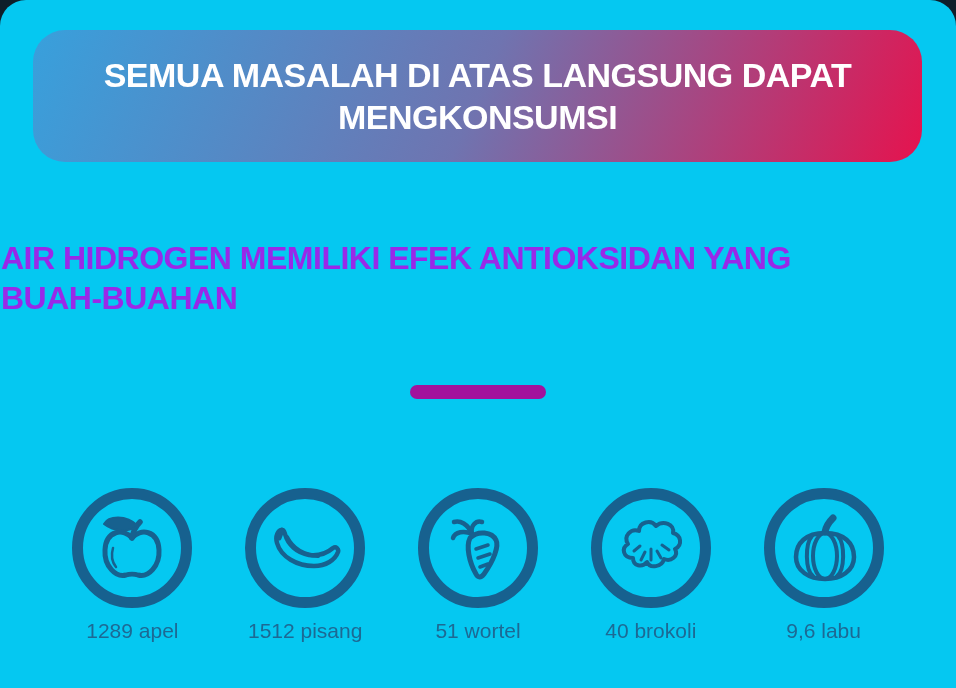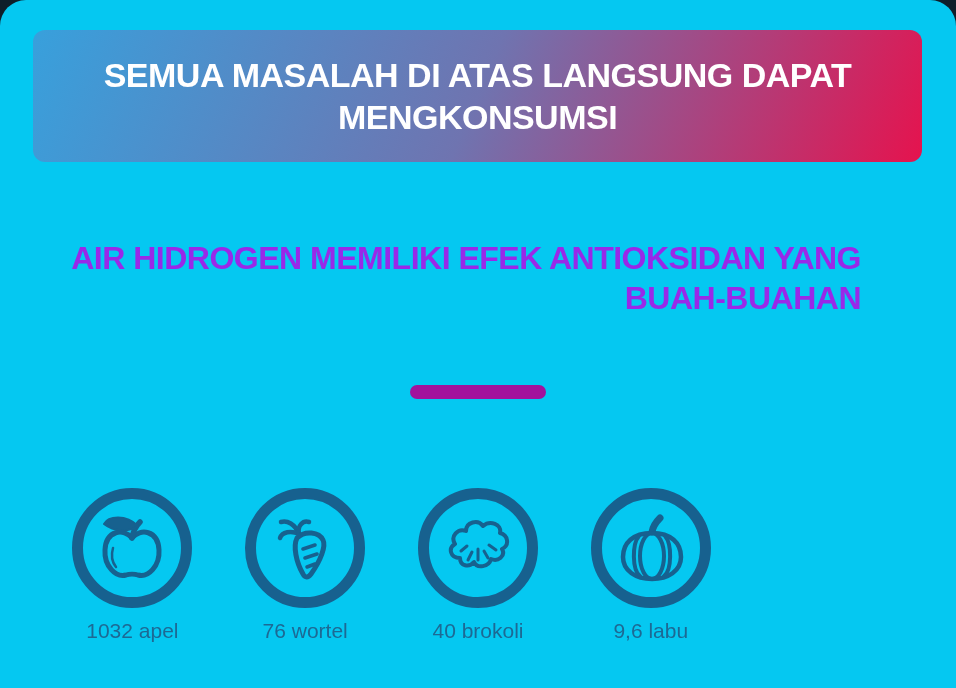--- a/index.html
+++ b/index.html
@@ -21,41 +21,41 @@
     height: 688px;
     background: var(--bg);
     border-radius: 26px 26px 0 0;
     overflow: hidden;
     font-family: "Liberation Sans", sans-serif;
   }
   .banner {
     position: absolute;
     left: 33px; top: 30px;
     width: 889px; height: 132px;
-    border-radius: 12px;
+    border-radius: 32px;
     background: linear-gradient(113deg, var(--g1) 0%, var(--g2) 50%, var(--g3) 100%);
     display: flex;
     flex-direction: column;
     align-items: center;
     justify-content: center;
   }
   .banner-line {
     color: var(--banner_text);
     font-weight: bold;
     font-size: 34px;
     line-height: 42px;
     letter-spacing: -0.5px;
     white-space: nowrap;
     text-align: center;
   }
   .subtitle {
     position: absolute;
-    left: 8px; top: 238px;
+    left: 1px; top: 238px;
     width: 853px;
-    text-align: right;
+    text-align: left;
   }
   .subtitle-line {
     color: var(--purple);
     font-weight: bold;
     font-size: 32px;
     line-height: 40px;
     letter-spacing: -0.5px;
     white-space: nowrap;
   }
   .divider {
@@ -115,37 +115,47 @@
 
     <div class="item">
       <div class="ring">
         <svg width="72" height="72" viewBox="0 0 72 72" fill="none" stroke="currentColor" stroke-linecap="round" stroke-linejoin="round">
           <path d="M36 26 C28 16 10 18 9 38 C8 54 20 66 30 63 C33 62 39 62 42 63 C52 66 64 54 63 38 C62 18 44 16 36 26 Z" stroke-width="5"></path>
           <path d="M17 36 C15 43 16 50 20 55" stroke-width="2.5"></path>
           <path d="M36 26 C37 20 39 15 44 10" stroke-width="5.5"></path>
           <path d="M42 14 C30 2 12 4 8 12 C18 20 34 20 42 14 Z" fill="currentColor" stroke-width="2"></path>
         </svg>
       </div>
-      <div class="item-label">1032 apel</div>
+      <div class="item-label">1289 apel</div>
     </div>
 
+    <div class="item">
+      <div class="ring">
+        <svg width="72" height="72" viewBox="0 0 72 72" fill="none" stroke="currentColor" stroke-linecap="round" stroke-linejoin="round">
+          <path d="M13 18 C9 18 6 24 8 31 C12 45 28 54 45 54 C57 54 66 48 69 40 C70 37 67 34 64 36 C57 42 48 44 40 43 C28 41 19 33 16 22 C15 19 15 18 13 18 Z" stroke-width="4.5"></path>
+          <path d="M18 25 C24 37 35 43 49 44" stroke-width="4"></path>
+          <path d="M13 18 L10 26" stroke-width="5"></path>
+        </svg>
+      </div>
+      <div class="item-label">1512 pisang</div>
+    </div>
 
     <div class="item">
       <div class="ring">
         <svg width="72" height="72" viewBox="0 0 72 72" fill="none" stroke="currentColor" stroke-linecap="round" stroke-linejoin="round">
           <path d="M30 22 C26 12 18 8 12 10" stroke-width="4.5"></path>
           <path d="M30 22 C22 18 13 20 11 26" stroke-width="4.5"></path>
           <path d="M30 22 C28 14 34 8 40 10" stroke-width="4.5"></path>
           <path d="M28 26 C36 18 50 20 54 28 C57 34 52 48 42 62 C39 66 36 66 34 62 C27 50 24 34 28 26 Z" stroke-width="5"></path>
           <path d="M34 37 L46 33" stroke-width="3.5"></path>
           <path d="M36 46 L48 42" stroke-width="3.5"></path>
           <path d="M38 55 L46 52" stroke-width="3.5"></path>
         </svg>
       </div>
-      <div class="item-label">76 wortel</div>
+      <div class="item-label">51 wortel</div>
     </div>
 
     <div class="item">
       <div class="ring">
         <svg width="72" height="72" viewBox="0 0 72 72" fill="none" stroke="currentColor" stroke-linecap="round" stroke-linejoin="round">
           <path d="M18 46 C8 46 6 36 13 32 C8 24 16 16 24 19 C24 10 36 7 41 14 C48 8 60 12 58 21 C66 23 68 33 60 37 C64 44 56 50 49 47 C47 55 35 57 32 50 C27 56 18 54 18 46 Z" stroke-width="4"></path>
           <path d="M30 40 L26 48" stroke-width="3"></path>
           <path d="M36 37 L36 48" stroke-width="3"></path>
           <path d="M42 39 L46 46" stroke-width="3"></path>
           <path d="M25 34 L19 39" stroke-width="3"></path>

